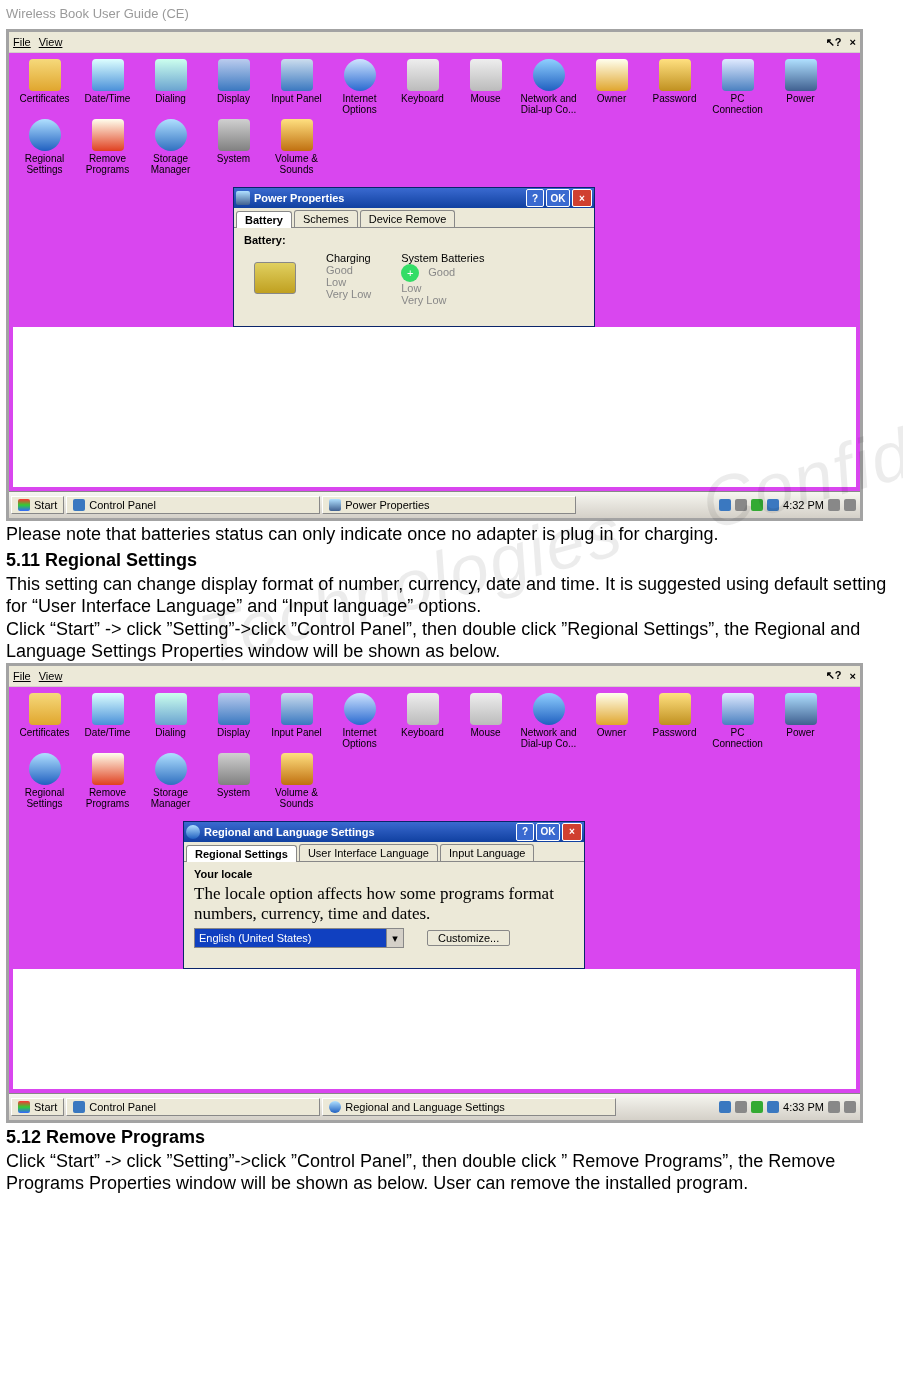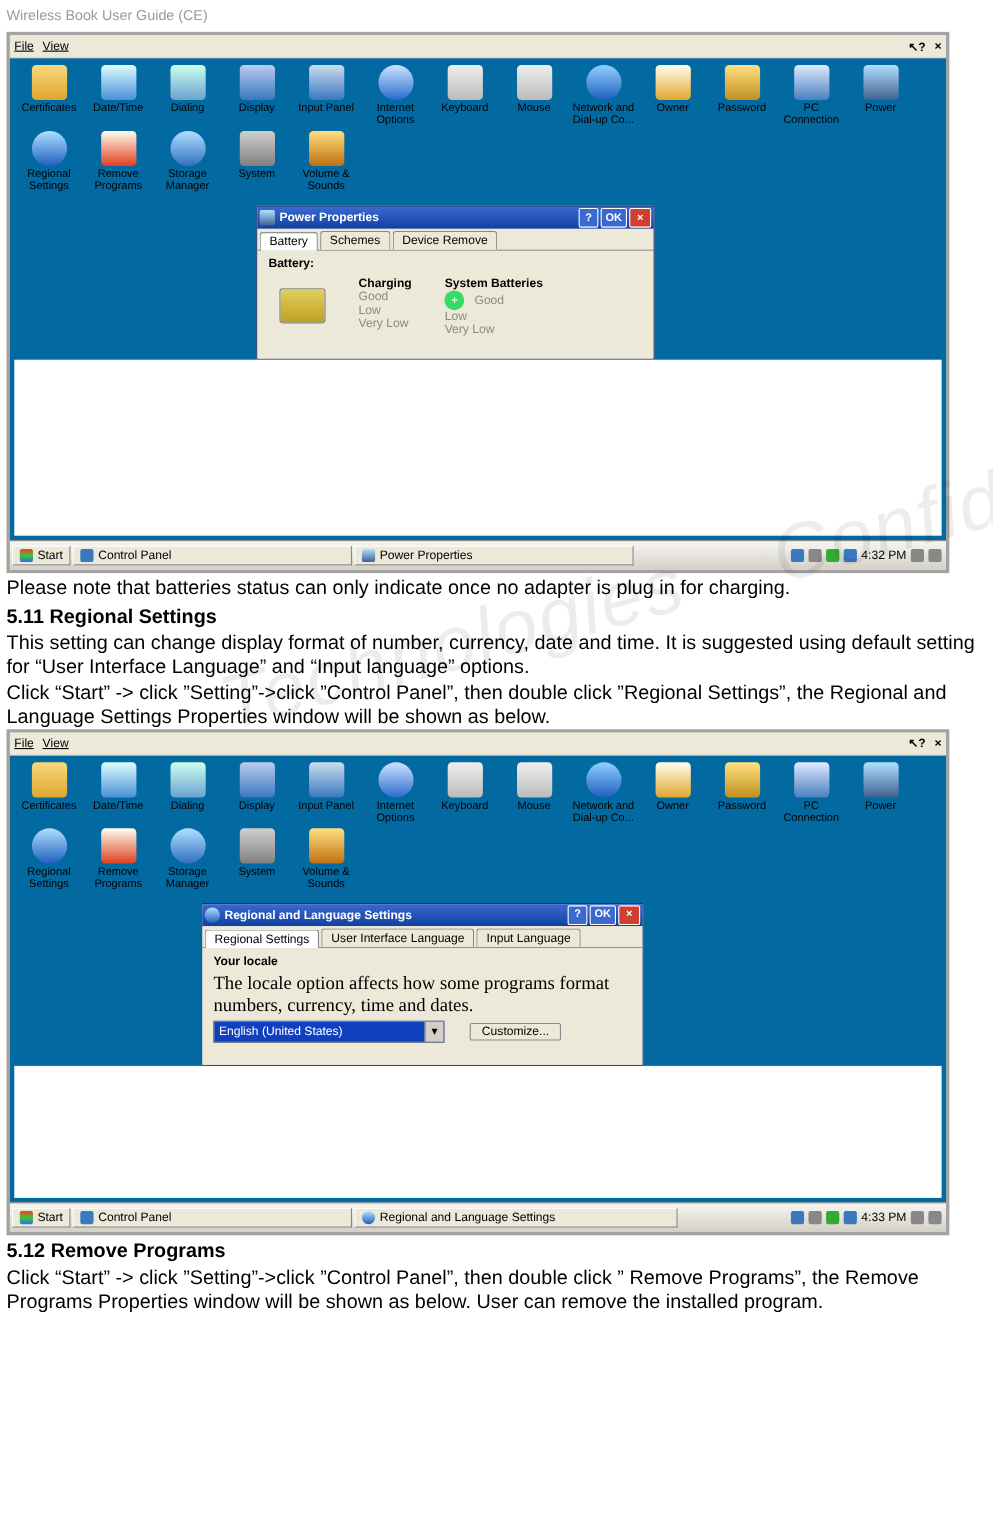--- a/index.html
+++ b/index.html
@@ -39,21 +39,21 @@
     margin-left: auto;
     font-weight: bold;
     color: #000;
   }
   .menubar .close-x {
     font-weight: bold;
     margin-left: 8px;
     color: #000;
   }
   .iconarea {
-    background: #0369a1;
+    background: #d946ef;
     padding: 6px 4px 4px 4px;
   }
   .iconrow {
     display: flex;
   }
   .cp-item {
     width: 63px;
     text-align: center;
     font-size: 10px;
     color: #000;
@@ -143,41 +143,41 @@
     border: 1px solid #888;
     border-bottom: none;
     background: #ece9d8;
     padding: 2px 8px;
     border-radius: 3px 3px 0 0;
     margin-right: 2px;
     color:#000;
   }
   .tab.active {
     background: #fff;
-    font-weight:normal;
+    font-weight:bold;
     position:relative; top:1px;
   }
   .dbody { padding: 6px 10px 20px 10px; background:#ece9d8; }
   .status-row {
     display:flex;
     align-items:flex-start;
     gap:30px;
     padding:6px 0 0 0;
   }
   .batt-icon {
     width:40px;height:30px;
     background: linear-gradient(#e0d060,#c0a020);
     border:1px solid #888;
     border-radius:3px;
     margin:10px 0 0 10px;
   }
   .col {
     font-size:11px;
   }
-  .col b { font-weight:bold; display:block; }
+  .col b { font-weight:normal; display:block; }
   .col .grey { color:#888; display:block; }
   .plus-icon {
     width:18px;height:18px;border-radius:50%;
     background:#3d6; display:inline-block;
     text-align:center; color:#fff; line-height:18px;
     margin-right:6px; vertical-align:middle;
   }
   .fillspace { height:160px; background:#fff; }
   .fillspace2 { height:120px; background:#fff; }
   .taskbar {

